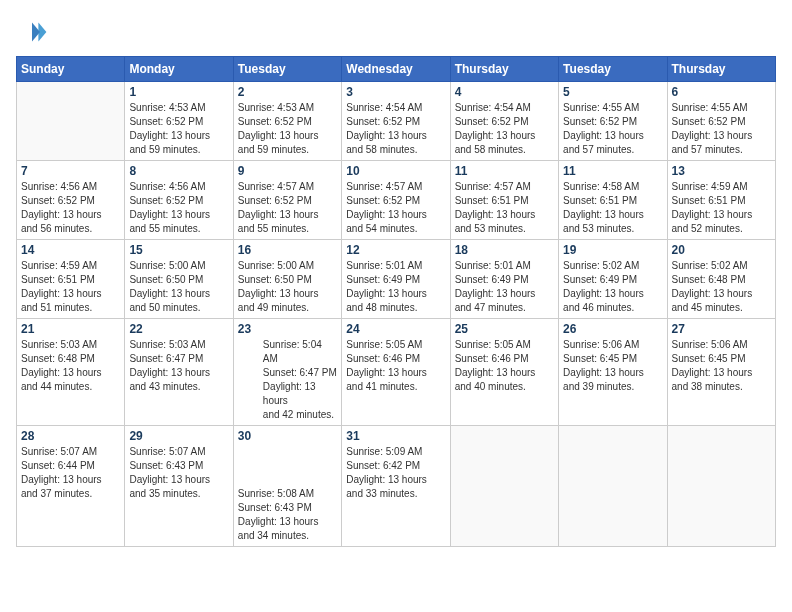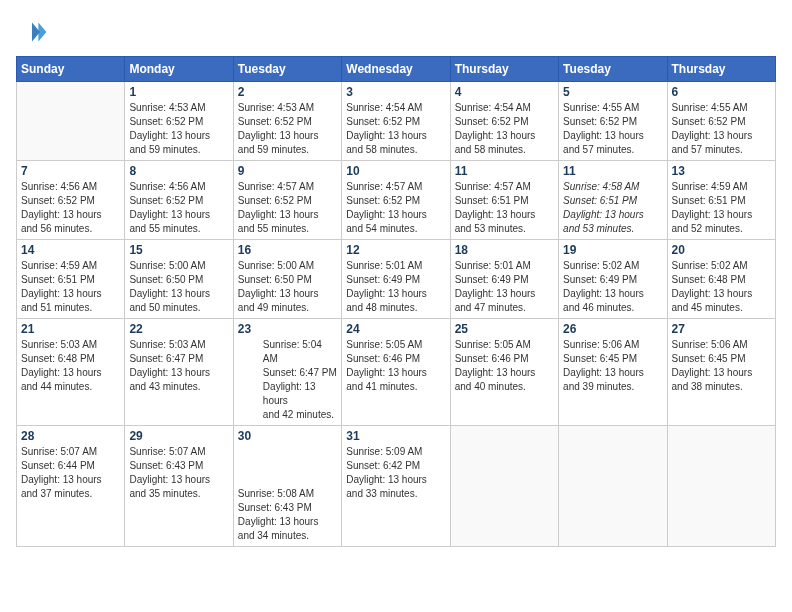--- a/index.html
+++ b/index.html
@@ -187,21 +187,21 @@
         </td>
         <td>
           <div class="day-number">11</div>
           <div class="day-info" style="white-space: pre-line;">Sunrise: 4:57 AM
 Sunset: 6:51 PM
 Daylight: 13 hours
 and 53 minutes.</div>
         </td>
         <td>
           <div class="day-number">11</div>
-          <div class="day-info" style="white-space: pre-line; font-style: italic;">Sunrise: 4:58 AM
+          <div class="day-info" style="white-space: pre-line;">Sunrise: 4:58 AM
 Sunset: 6:51 PM
 Daylight: 13 hours
 and 53 minutes.</div>
         </td>
         <td>
           <div class="day-number">13</div>
           <div class="day-info" style="white-space: pre-line;">Sunrise: 4:59 AM
 Sunset: 6:51 PM
 Daylight: 13 hours
 and 52 minutes.</div>

